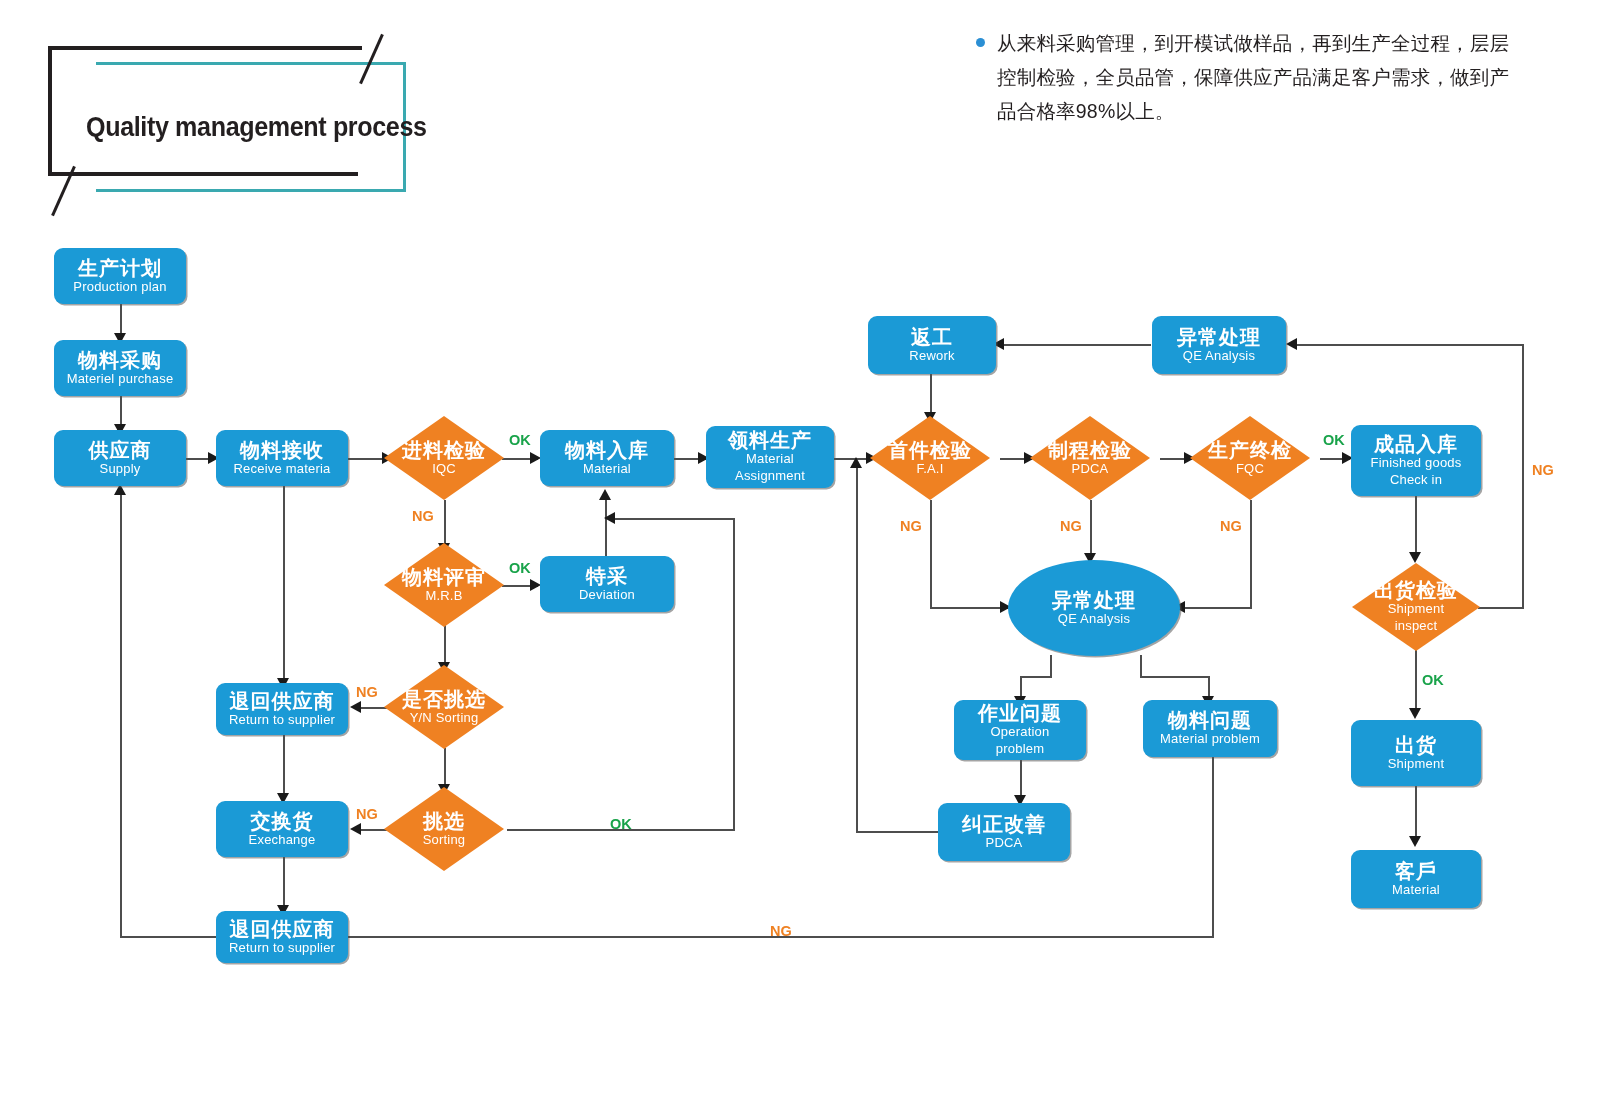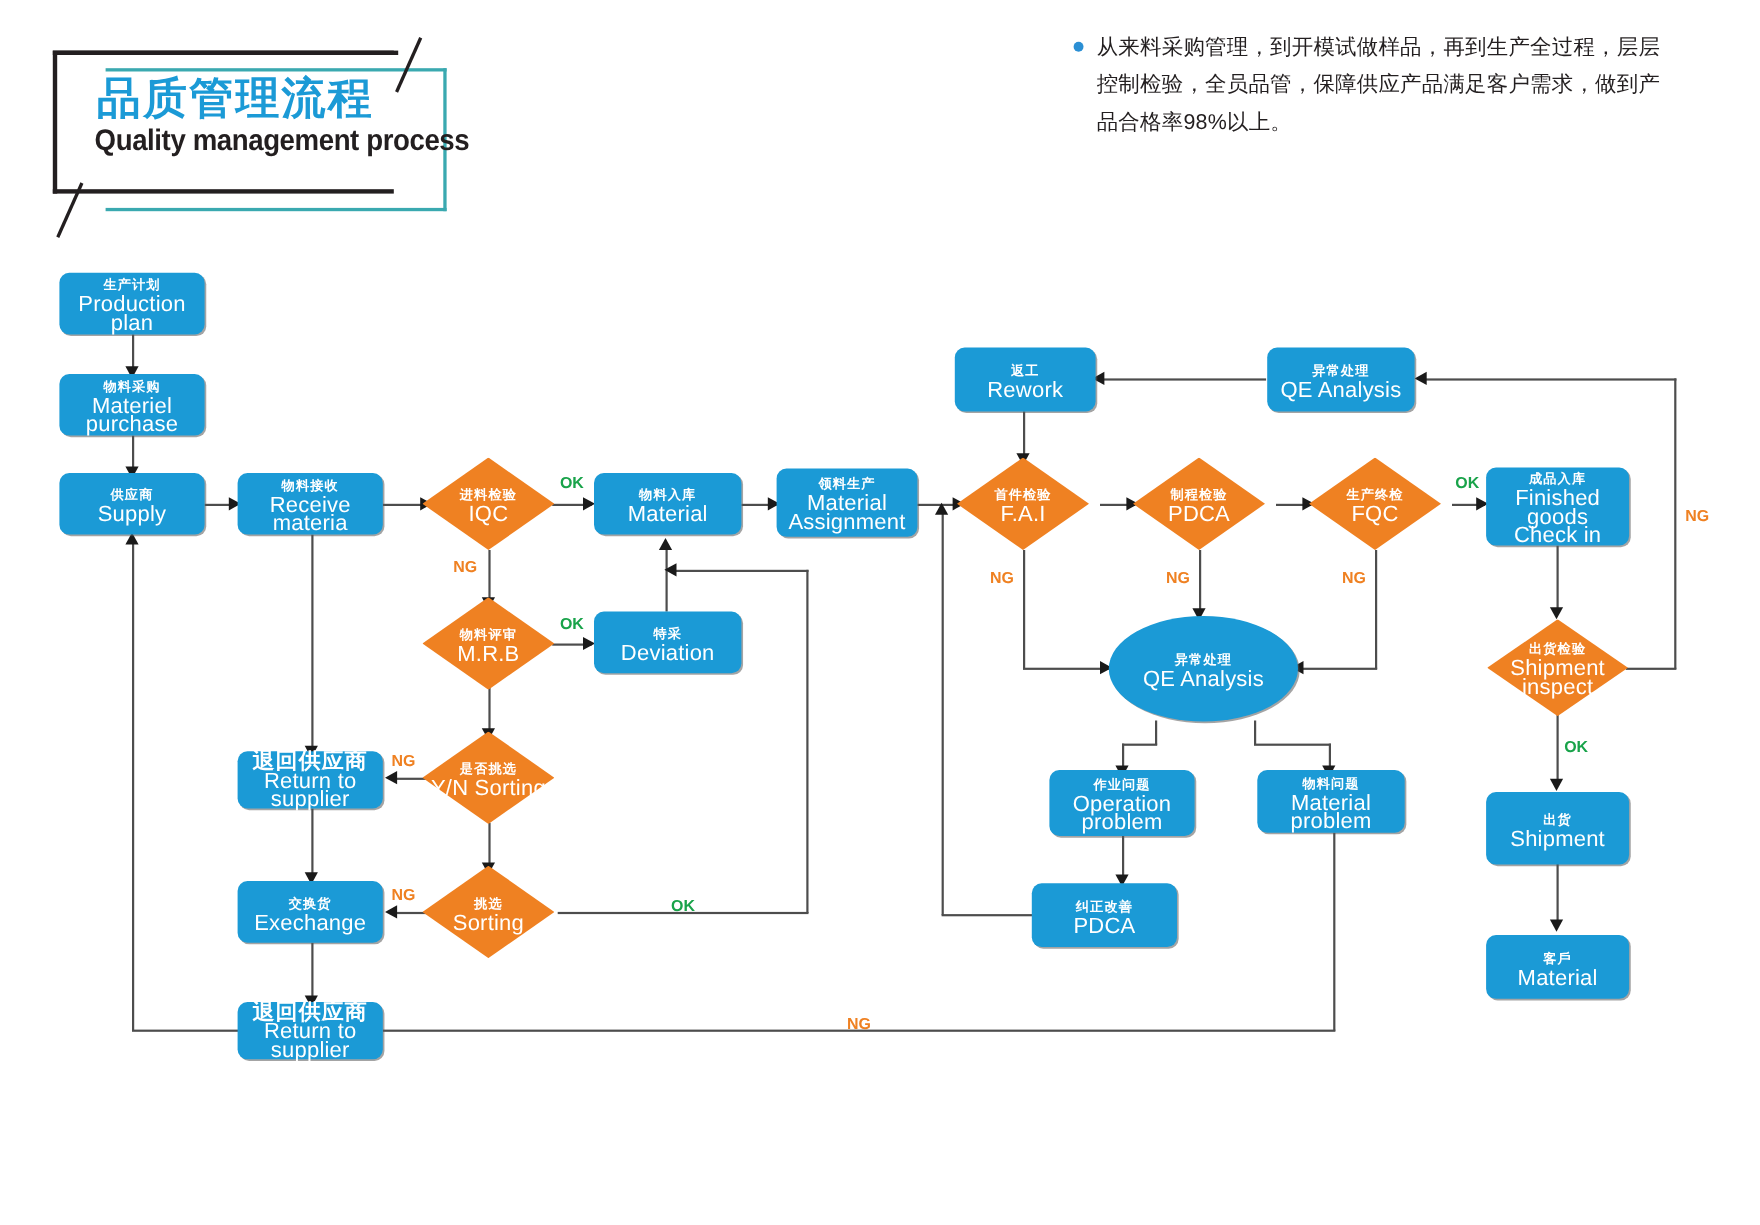--- a/index.html
+++ b/index.html
@@ -29,22 +29,22 @@
   #header-bullet{width:9px;height:9px;border-radius:50%;background:#2b8fd4;margin-top:12px;flex:0 0 auto;}
   #header-text{font-size:19.5px;line-height:34px;color:#231f20;letter-spacing:0.2px;}
 
   
   .node{position:absolute;box-sizing:border-box;display:flex;flex-direction:column;
         align-items:center;justify-content:center;text-align:center;color:#ffffff;}
   .rect{background:#1b9ad6;border-radius:9px;
         box-shadow:1.5px 1.5px 0 rgba(90,90,90,.55);}
   .ellipse{background:#1b9ad6;border-radius:50%;
         box-shadow:1.5px 1.5px 0 rgba(90,90,90,.55);}
-  .cn{font-size:12px;font-weight:bold;line-height:20px;letter-spacing:1px;}
-  .en{font-size:20px;line-height:17px;letter-spacing:0.2px;}
+  .cn{font-size:20px;font-weight:bold;line-height:20px;letter-spacing:1px;}
+  .en{font-size:13px;line-height:17px;letter-spacing:0.2px;}
   .node.small .cn{font-size:20px;}
 
   
   .diamond{position:absolute;}
   .diamond .dshape{position:absolute;inset:0;background:#ef8122;
         clip-path:polygon(50% 0,100% 50%,50% 100%,0 50%);}
   .diamond .dlabel{position:absolute;inset:0;display:flex;flex-direction:column;
         align-items:center;justify-content:center;text-align:center;color:#fff;}
 
   
@@ -61,21 +61,20 @@
   .ng{color:#ef8122;}
 </style>
 </head>
 <body>
 
 <div id="title-block">
   <div class="tb-frame-dark"></div>
   <div class="tb-frame-teal"></div>
   <div class="tb-slash a"></div>
   <div class="tb-slash b"></div>
-  <div id="title-cn">品质管理流程</div>
   <div id="title-en">Quality management process</div>
 </div>
 
 <div id="header-note">
   <div id="header-bullet"></div>
   <div id="header-text">从来料采购管理，到开模试做样品，再到生产全过程，层层控制检验，全员品管，保障供应产品满足客户需求，做到产品合格率98%以上。</div>
 </div>
 
 <div class="ln v" style="left:120px;top:304px;height:34px;"></div>
 <div class="ar down" style="left:113.5px;top:333px;"></div>

